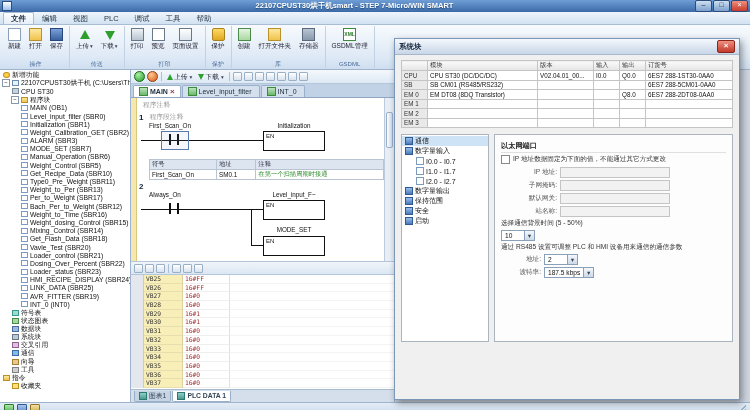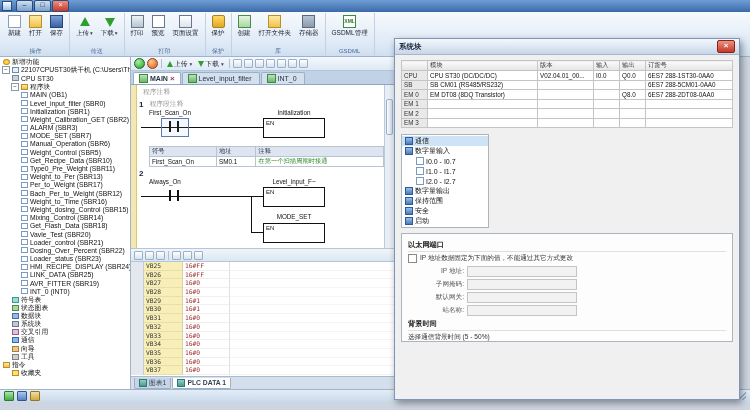--- a/index.html
+++ b/index.html
@@ -149,21 +149,21 @@
              display:flex;align-items:center;padding:0 4px;font-weight:bold;color:#1c2c44;font-size:7.5px;}
   .dlg-close{margin-left:auto;width:16px;height:11px;background:linear-gradient(#ef8f80,#c23a2a);color:#fff;
              text-align:center;line-height:10px;border:1px solid #8a2418;border-radius:2px;font-size:8px;}
   .dlg-body{padding:5px 6px;position:relative;height:338px;box-sizing:border-box;}
   .dlg-table{border-collapse:collapse;table-layout:fixed;width:332px;font-size:6.3px;}
   .dlg-table th,.dlg-table td{border:1px solid #c4c4c4;height:9.5px;padding:0 2px;overflow:hidden;
         white-space:nowrap;text-align:left;font-weight:normal;box-sizing:border-box;}
   .dlg-table th{background:linear-gradient(#fbfbfb,#e4e4e4);color:#333;}
   .dlg-table td{background:#fff;}
   .dlg-table td.slot{background:#e9e9e9;color:#333;}
-  .dlg-mid{display:flex;gap:5px;margin-top:6px;height:208px;flex-direction:column;}
+  .dlg-mid{display:flex;gap:5px;margin-top:6px;height:208px;}
   .dlg-tree{width:86px;background:#fff;border:1px solid #abb5c0;padding:1px 0;overflow:hidden;flex:none;}
   .dt-item{display:flex;align-items:center;gap:2px;height:10px;padding-left:3px;white-space:nowrap;}
   .dt-item.sub{padding-left:14px;}
   .dt-item.sel{background:#cfe3f7;}
   .dt-ic{width:6px;height:6px;background:linear-gradient(#9ac0ec,#4a7ab8);border:1px solid #2f5a94;flex:none;}
   .dt-item.sub .dt-ic{background:#fff;border-color:#7a9ac0;}
   .dlg-panel{flex:1;background:#fdfdfd;border:1px solid #abb5c0;padding:3px 6px;font-size:6.6px;overflow:hidden;}
   .sec-h{font-weight:bold;font-size:7.2px;margin:3px 0 2px;color:#222;border-bottom:1px solid #e0e0e0;padding-bottom:1px;}
   .cb-row{display:flex;gap:3px;align-items:center;margin:2px 0 3px;color:#333;}
   .cb{width:7px;height:7px;background:#fff;border:1px solid #8a8a8a;flex:none;}
@@ -180,25 +180,42 @@
         background:linear-gradient(#fefefe,#dfe5ec);border:1px solid #90a0b4;border-radius:2px;box-sizing:border-box;color:#123;}
   .dbtn.default{border-color:#3a6ea5;box-shadow:inset 0 0 0 1px #9ec4ea;}
 </style>
 </head>
 <body>
 
 <div class="app">
 
   <div class="titlebar">
     <span class="app-ic"></span>
+    <span class="tb-title">22107CPUST30烘干机smart - STEP 7-Micro/WIN SMART</span>
     <span class="wbtn">–</span>
     <span class="wbtn">□</span>
     <span class="wbtn close">×</span>
   </div>
 
+  <div class="ribbon-tabs">
+
+      <div class="rtab active">文件</div>
+
+      <div class="rtab">编辑</div>
+
+      <div class="rtab">视图</div>
+
+      <div class="rtab">PLC</div>
+
+      <div class="rtab">调试</div>
+
+      <div class="rtab">工具</div>
+
+      <div class="rtab">帮助</div>
+    </div>
 
   <div class="ribbon">
     <div class="rgroup">
       <div class="rbtns">
         <div class="rbtn">
           <span class="ric i-new"></span>
           <span class="rlbl">新建</span>
         </div>
         <div class="rbtn i-open">
           <span class="ric"></span>
@@ -899,21 +916,20 @@
                 <span class="f-label">默认网关:</span>
                 <span class="f-input"></span>
               </div>
 
               <div class="f-row">
                 <span class="f-label">站名称:</span>
                 <span class="f-input"></span>
               </div>
             </div>
 
-          <div class="sec-h">背景时间</div>
           <div class="desc">选择通信背景时间 (5 - 50%)</div>
           <div class="f-row">
             <span class="sel-box">
               <span class="sv">10</span>
               <span class="sel-arrow">▼</span>
             </span>
           </div>
 
           <div class="desc">通过 RS485 设置可调整 PLC 和 HMI 设备用来通信的通信参数</div>
           <div class="f-row">

